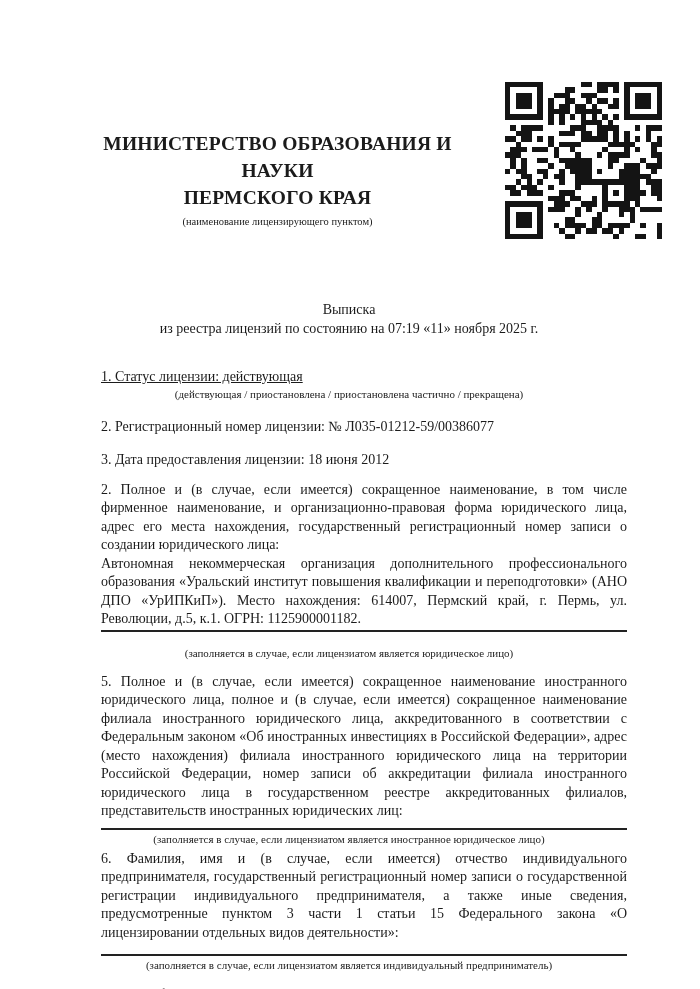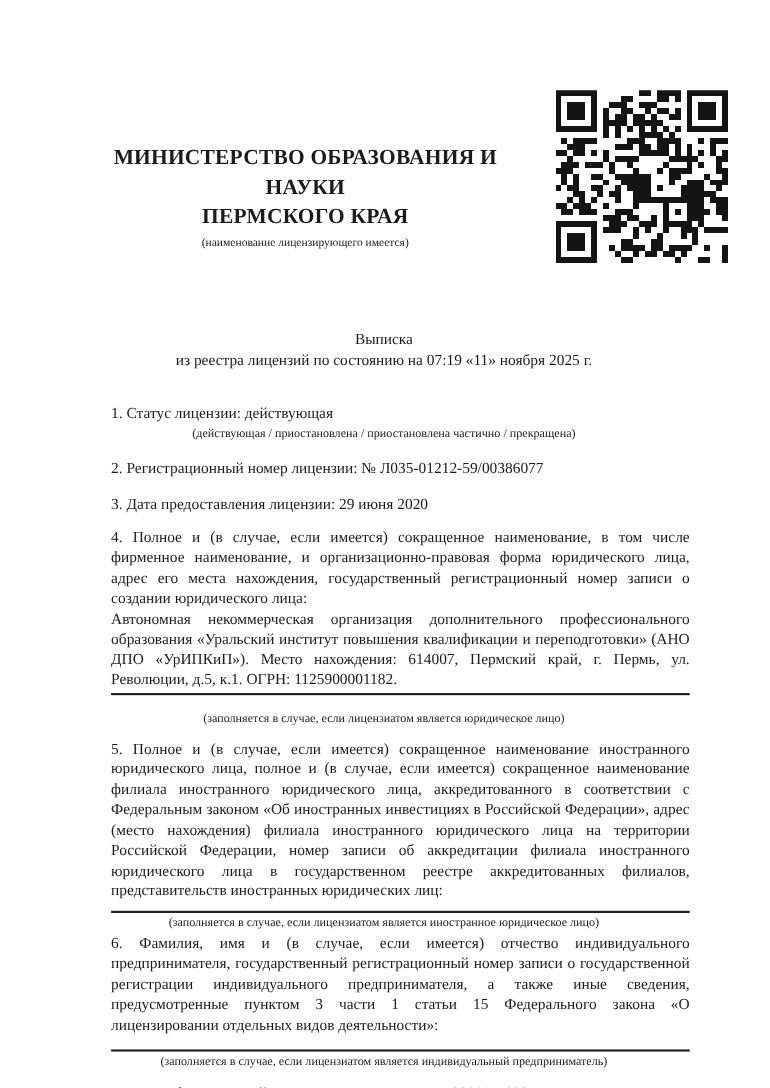--- a/index.html
+++ b/index.html
@@ -73,21 +73,21 @@
     text-align: center;
     color: #222;
   }
   .fill-line {
     border: 0;
     border-top: 2px solid #222;
     margin: 0;
     height: 0;
   }
 
-  #f1  { margin-top: 30px; }
+  #f1  { margin-top: 30px; text-decoration: underline; }
   #f2  { margin-top: 16px; }
   #f3  { margin-top: 15px; }
   #f4  { margin-top: 11px; }
   #hr4 { margin-top: 1px; }
   #n4  { margin-top: 14px; }
   #f5  { margin-top: 12px; }
   #hr5 { margin-top: 7px; }
   #n5  { margin-top: 2px; }
   #f6  { margin-top: 3px; }
   #hr6 { margin-top: 12px; }
@@ -102,21 +102,21 @@
   }
 </style>
 </head>
 <body>
 
 <div class="page">
 
   <div class="header-left">
     <div class="ministry-line">МИНИСТЕРСТВО ОБРАЗОВАНИЯ И НАУКИ</div>
     <div class="ministry-line">ПЕРМСКОГО КРАЯ</div>
-    <div class="org-caption">(наименование лицензирующего имеется)</div>
+    <div class="org-caption">(наименование лицензирующего пунктом)</div>
   </div>
 
   <div class="qr">
     <svg viewBox="0 0 29 29" xmlns="http://www.w3.org/2000/svg">
         <rect x="0" y="0" width="1" height="1"></rect>
         <rect x="1" y="0" width="1" height="1"></rect>
         <rect x="2" y="0" width="1" height="1"></rect>
         <rect x="3" y="0" width="1" height="1"></rect>
         <rect x="4" y="0" width="1" height="1"></rect>
         <rect x="5" y="0" width="1" height="1"></rect>
@@ -537,24 +537,24 @@
     <div class="doc-title centered-wide">
       <div>Выписка</div>
       <div>из реестра лицензий по состоянию на 07:19 «11» ноября 2025 г.</div>
     </div>
 
     <div id="f1">1. Статус лицензии: действующая</div>
     <div id="n1" class="note">(действующая / приостановлена / приостановлена частично / прекращена)</div>
 
     <div id="f2">2. Регистрационный номер лицензии: № Л035-01212-59/00386077</div>
 
-    <div id="f3">3. Дата предоставления лицензии: 29 июня 2020</div>
+    <div id="f3">3. Дата предоставления лицензии: 18 июня 2012</div>
 
     <div id="f4">
-      <div class="just">4. Полное и (в случае, если имеется) сокращенное наименование, в том числе фирменное наименование, и организационно-правовая форма юридического лица, адрес его места нахождения, государственный регистрационный номер записи о создании юридического лица:</div>
+      <div class="just">2. Полное и (в случае, если имеется) сокращенное наименование, в том числе фирменное наименование, и организационно-правовая форма юридического лица, адрес его места нахождения, государственный регистрационный номер записи о создании юридического лица:</div>
       <div class="just">Автономная некоммерческая организация дополнительного профессионального образования «Уральский институт повышения квалификации и переподготовки» (АНО ДПО «УрИПКиП»). Место нахождения: 614007, Пермский край, г. Пермь, ул. Революции, д.5, к.1. ОГРН: 1125900001182.</div>
     </div>
     <hr id="hr4" class="fill-line">
     <div id="n4" class="note">(заполняется в случае, если лицензиатом является юридическое лицо)</div>
 
     <div id="f5">
       <div class="just">5. Полное и (в случае, если имеется) сокращенное наименование иностранного юридического лица, полное и (в случае, если имеется) сокращенное наименование филиала иностранного юридического лица, аккредитованного в соответствии с Федеральным законом «Об иностранных инвестициях в Российской Федерации», адрес (место нахождения) филиала иностранного юридического лица на территории Российской Федерации, номер записи об аккредитации филиала иностранного юридического лица в государственном реестре аккредитованных филиалов, представительств иностранных юридических лиц:</div>
       <div></div>
     </div>
     <hr id="hr5" class="fill-line">

